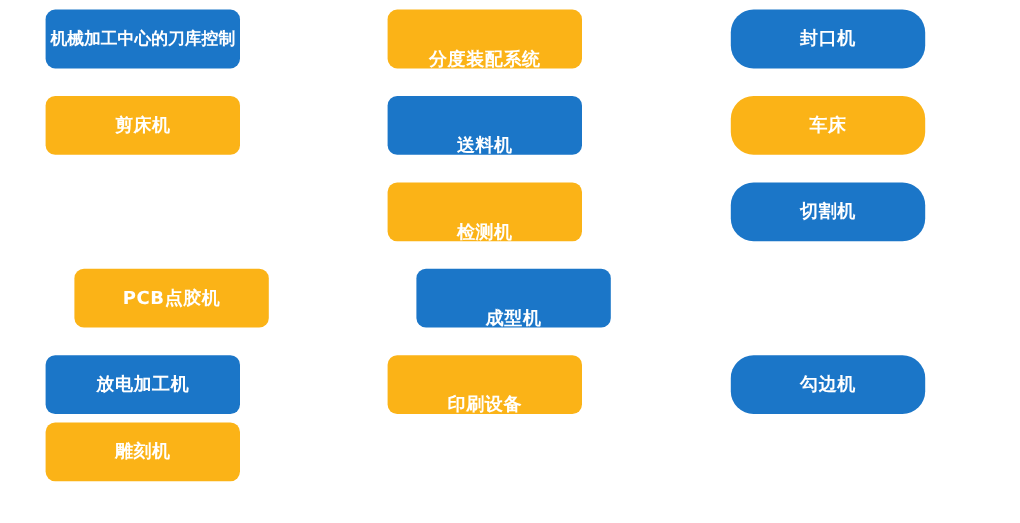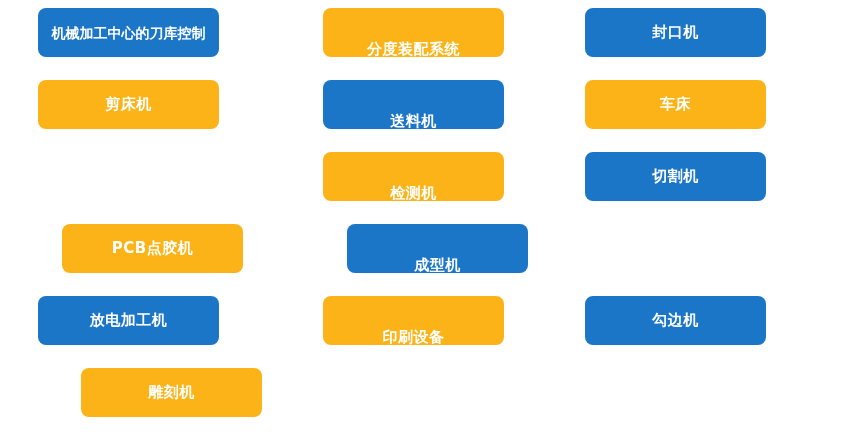--- a/index.html
+++ b/index.html
@@ -15,21 +15,21 @@
     font-family: "DejaVu Sans", "Liberation Sans", sans-serif;
   }
   #board {
     position: relative;
     width: 850px;
     height: 436px;
     background: #ffffff;
   }
   .chip {
     position: absolute;
-    width: 181px;
+    width: 162px;
     height: 49px;
     border-radius: 8px;
     display: flex;
     align-items: center;
     justify-content: center;
     box-sizing: border-box;
     padding: 0 6px;
     color: #ffffff;
     font-size: 15px;
     font-weight: 700;
@@ -41,28 +41,28 @@
   }
   .chip.blue   { background: #1b76c8; }
   .chip.yellow { background: #fbb317; }
   .chip .label {
     display: block;
     text-align: center;
   }
   
   .col-0 { left: 38px; }
   .col-1 { left: 323px; align-items: flex-end; }
-  .col-2 { left: 585px; }
+  .col-2 { left: 609px; border-radius: 19px; }
   
   .row-0 { top: 8px; }
   .row-1 { top: 80px; }
   .row-2 { top: 152px; }
   .row-3 { top: 224px; margin-left: 24px; }
   .row-4 { top: 296px; }
-  .row-5 { top: 368px; margin-left: 43px; }
+  .row-5 { top: 352px; }
   
   .chip.long { font-size: 14px; letter-spacing: 0px; }
 </style>
 </head>
 <body>
 
 <div id="board">
     <div class="chip blue col-0 row-0 long">
       <span class="label">机械加工中心的刀库控制</span>
     </div>

